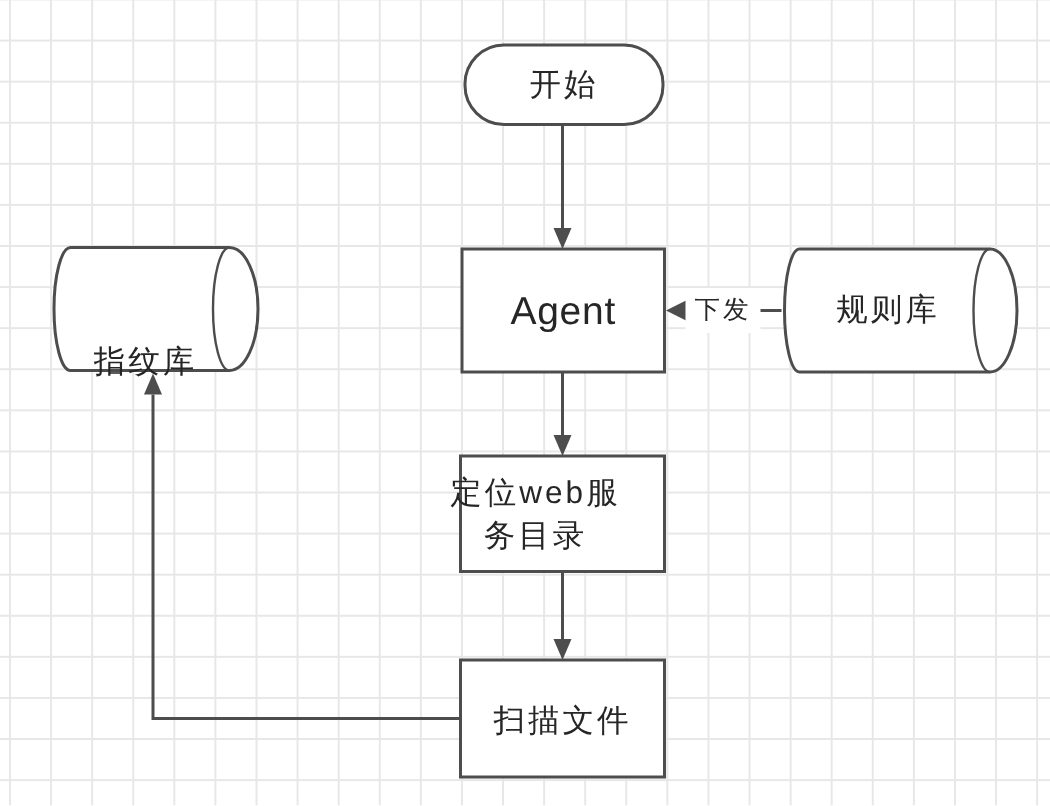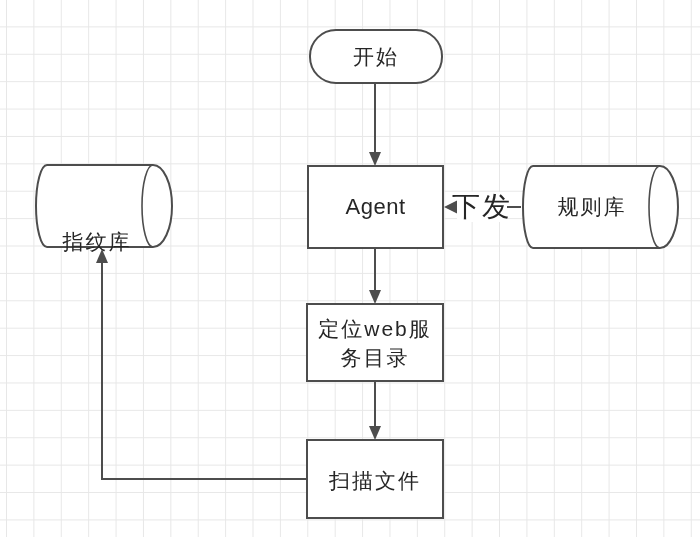--- a/index.html
+++ b/index.html
@@ -33,27 +33,27 @@
     display: flex;
     align-items: center;
     justify-content: center;
     font-size: 21px;
     letter-spacing: 2px;
     line-height: 28px;
     color: var(--text, #262626);
     white-space: nowrap;
     text-align: center;
   }
-  .label.latin { letter-spacing: 0.5px; font-size: 22px; }
+  .label.latin { letter-spacing: 0.5px; font-size: 26px; }
   .label.wrap  { white-space: normal; }
   .label.wrap span { display: inline-block; width: 122px; line-height: 29px; }
 
   .edge-label {
     background: var(--node-fill, #fff);
-    font-size: 28px;
+    font-size: 17px;
   }
   .edge-label.top-align { align-items: flex-start; padding-top: 2px; }
 </style>
 </head>
 <body>
 
 <div class="canvas">
 
   <svg class="diagram-svg" width="700" height="537" viewBox="0 0 700 537">
 
@@ -102,21 +102,21 @@
   </svg>
 
   <div class="label" style="left:310px; top:30px; width:132px; height:53px;">开始</div>
 
   <div class="label latin" style="left:308px; top:166px; width:135px; height:82px;">Agent</div>
 
   <div class="label" style="left:36px; top:165px; width:122px; height:82px;margin-top:36px;">指纹库</div>
 
   <div class="label" style="left:527px; top:166px; width:130px; height:82px;">规则库</div>
 
-  <div class="label wrap" style="left:307px; top:304px; width:136px; height:77px;">
+  <div class="label wrap" style="left:289px; top:304px; width:136px; height:77px;">
     <span>定位web服务目录</span>
   </div>
 
   <div class="label" style="left:307px; top:442px; width:136px; height:78px;">扫描文件</div>
 
   <div class="label edge-label" style="left:457px; top:192px; width:50px; height:30px;">下发</div>
 
 
 </div>
 

